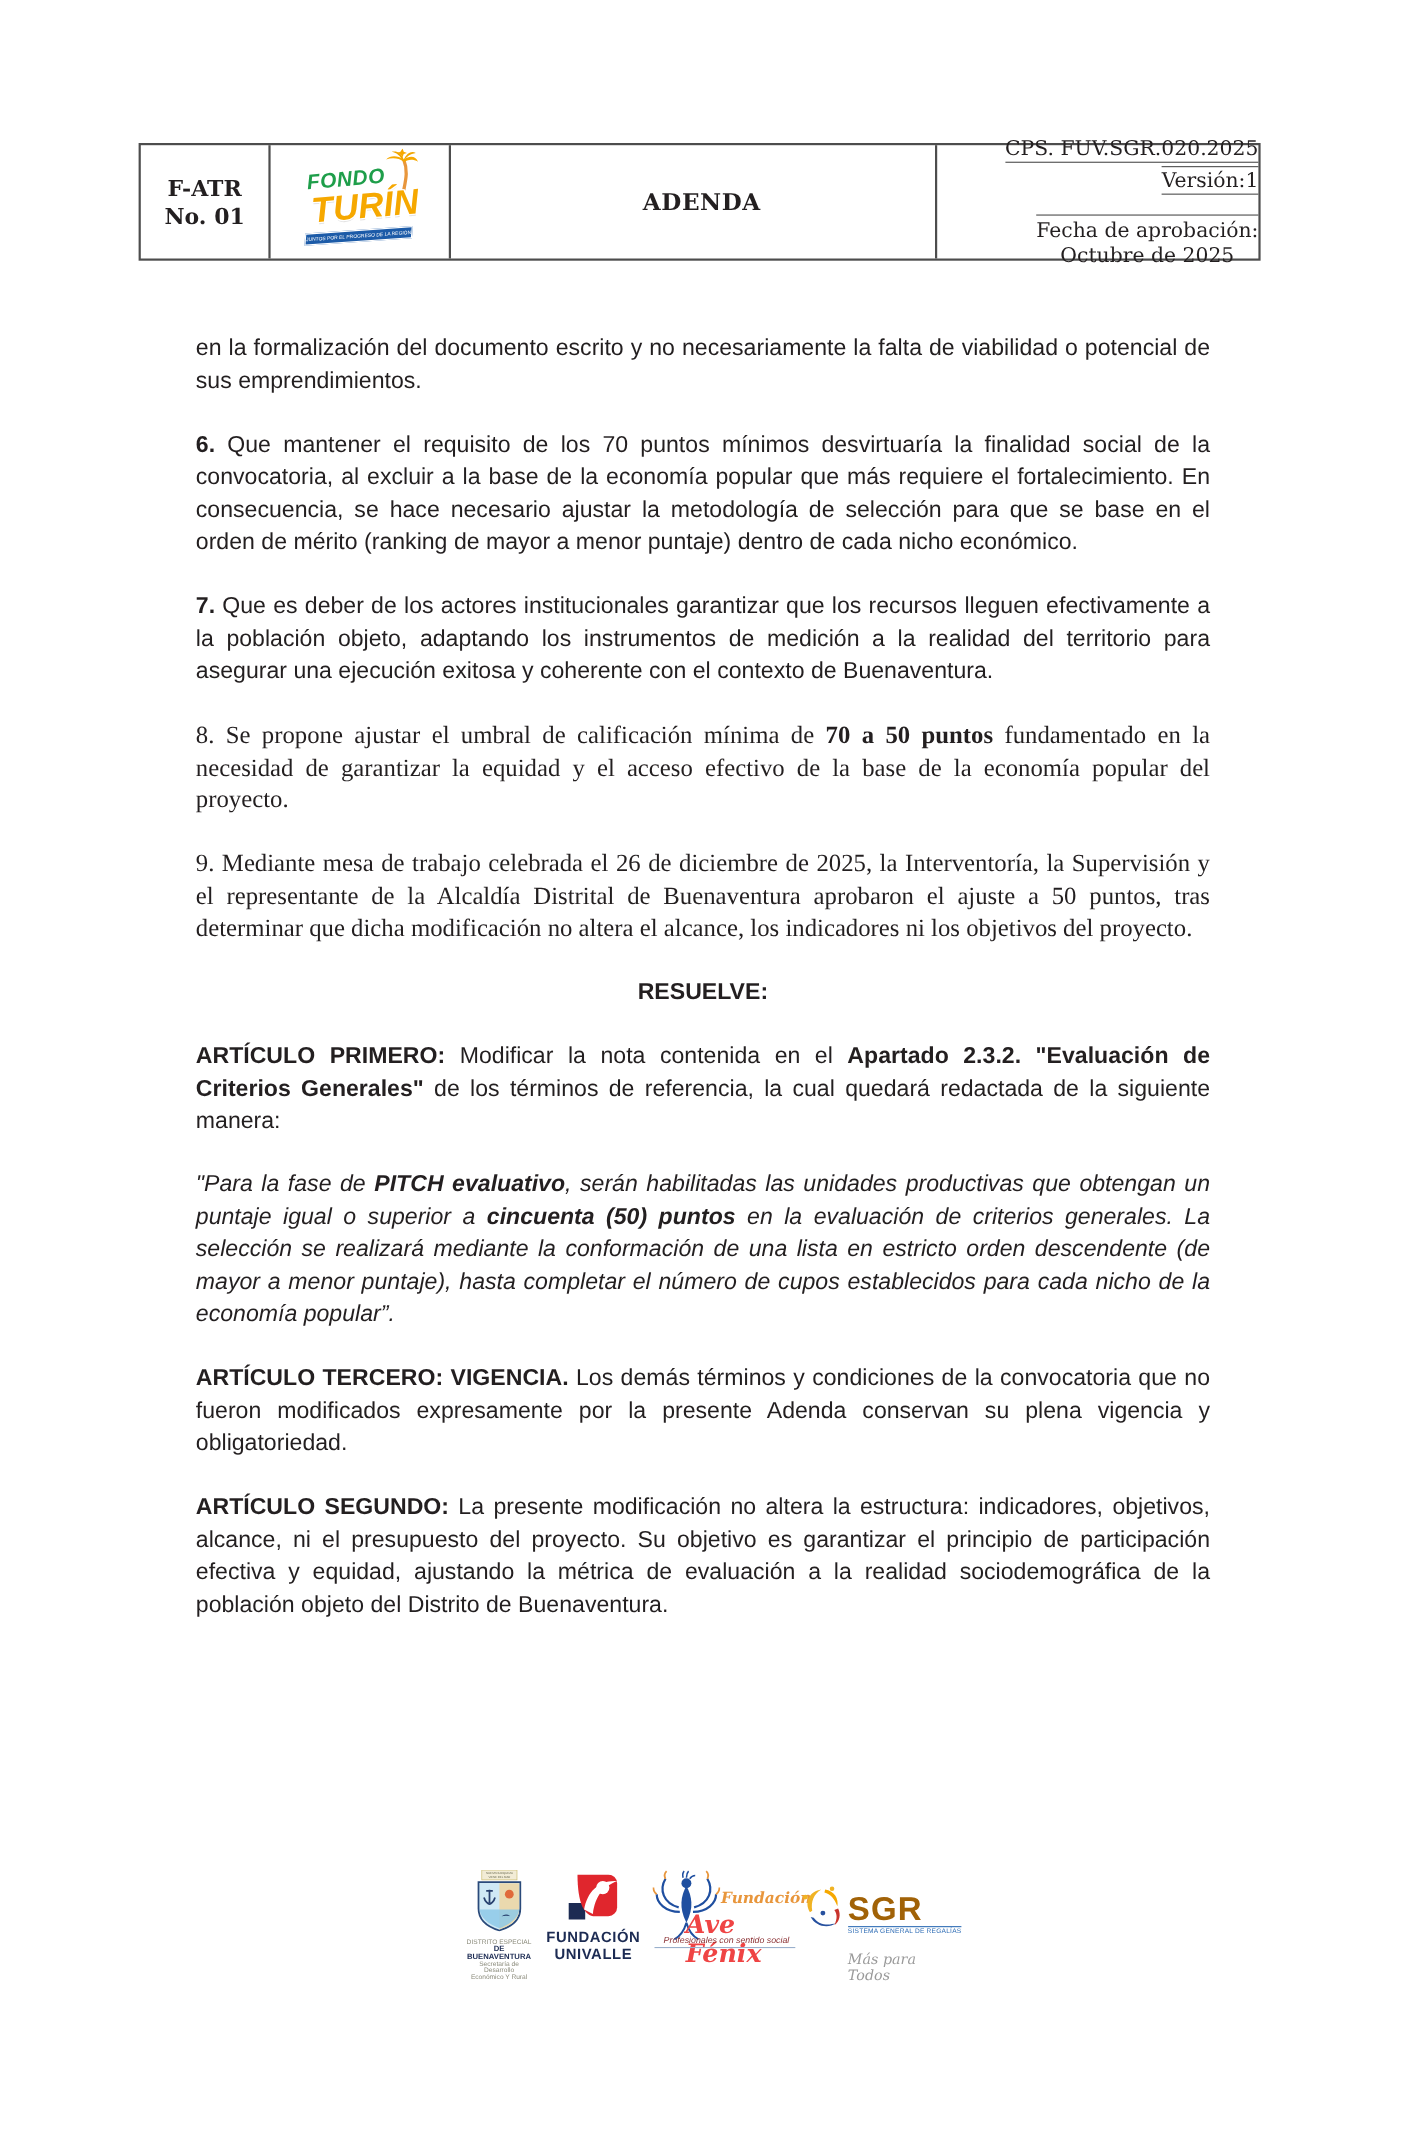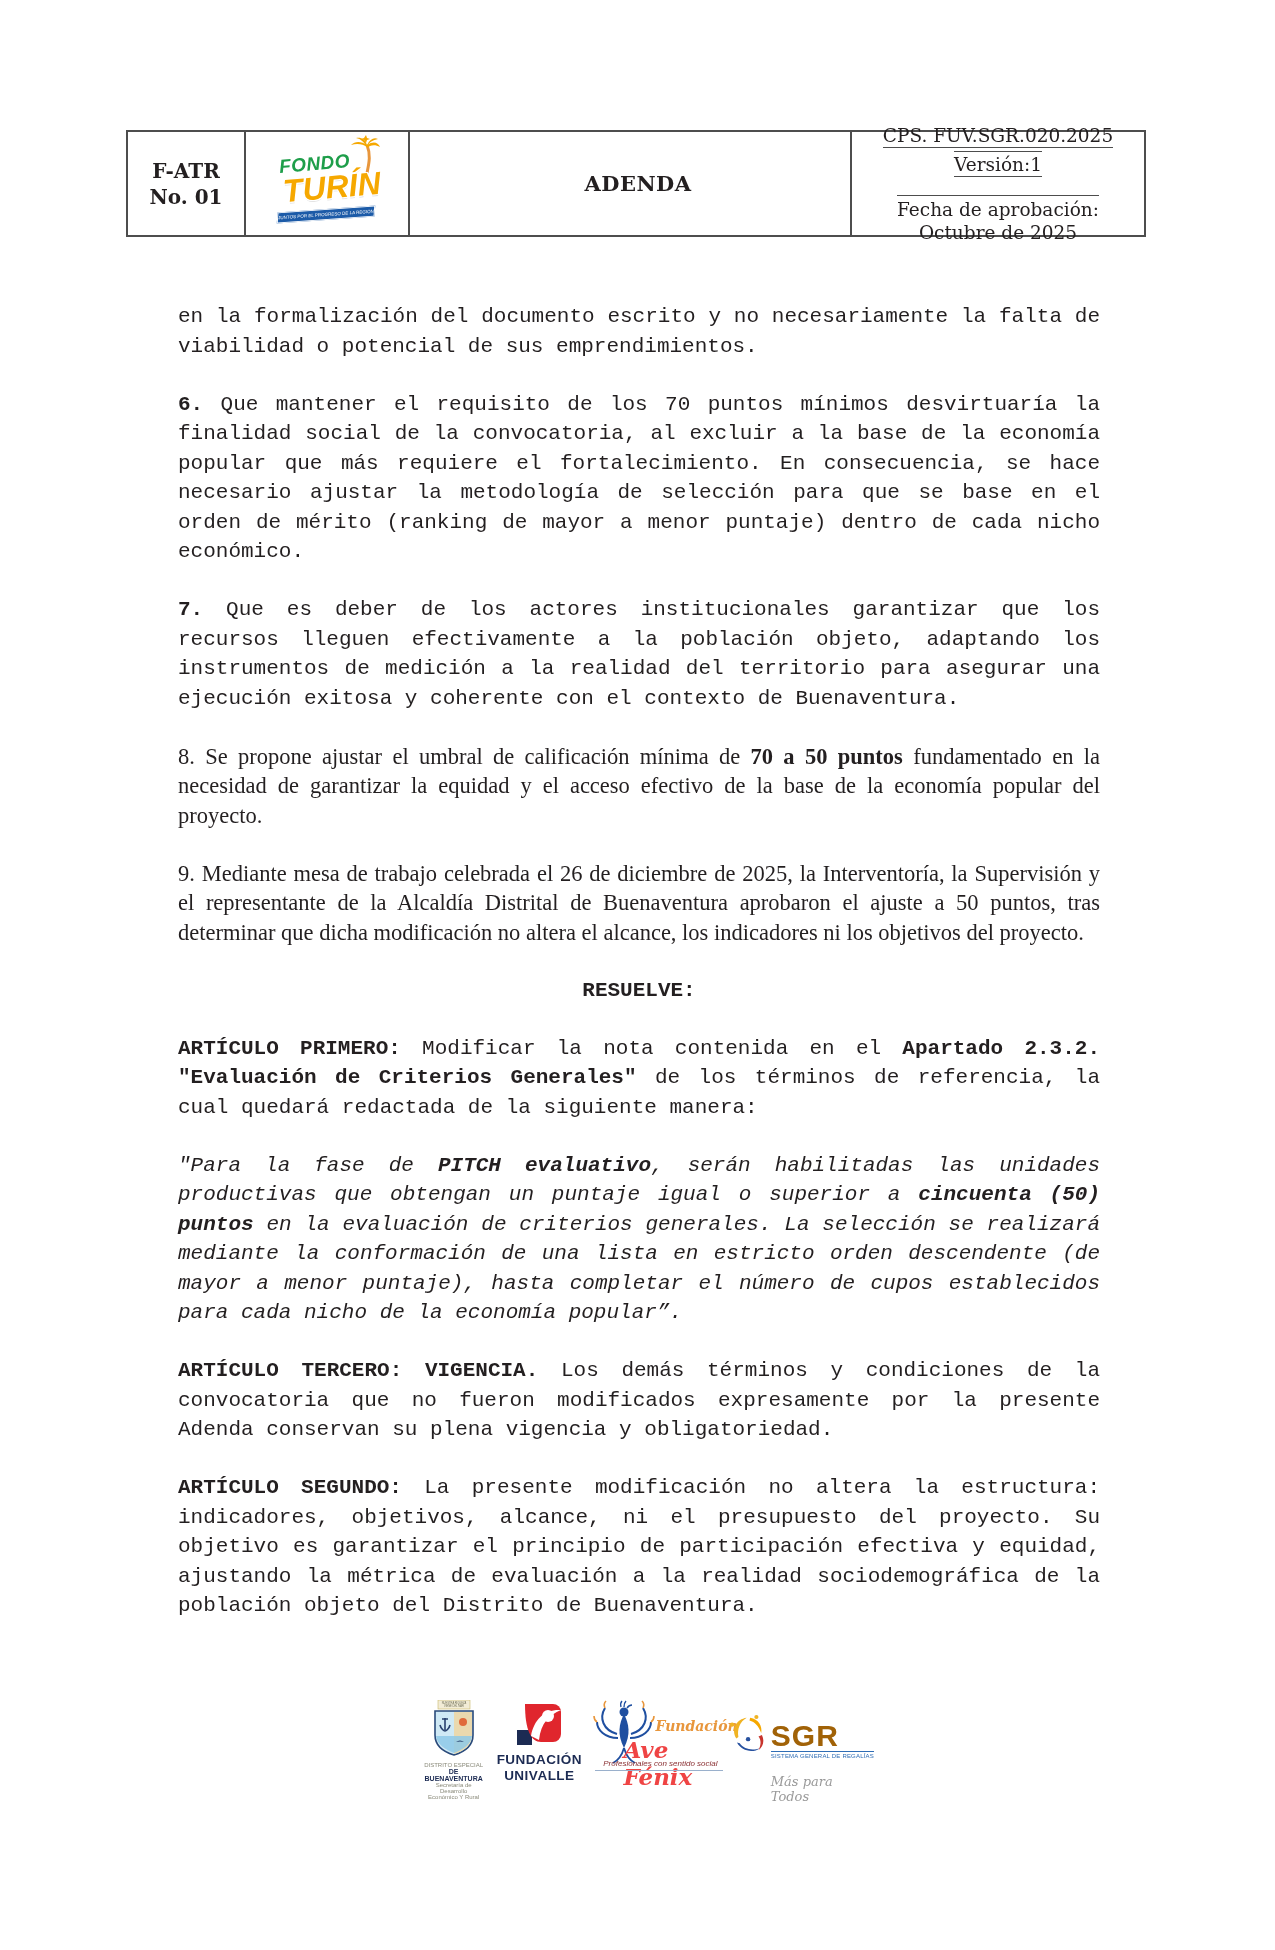--- a/index.html
+++ b/index.html
@@ -9,21 +9,21 @@
   
   .header-table { position:absolute; left:126px; top:130px; width:1020px; height:107px;
                   display:flex; border:2px solid #4d4d4d; background:#fff; }
   .ht-cell { display:flex; align-items:center; justify-content:center; }
   .cell-code { width:118px; flex-direction:column; font-family:"DejaVu Serif",serif;
                font-weight:bold; font-size:20px; line-height:26px; border-right:2px solid #4d4d4d; }
   .cell-logo { width:164px; border-right:2px solid #4d4d4d; }
   .cell-title { flex:1; border-right:2px solid #4d4d4d; font-family:"DejaVu Serif",serif;
                 font-weight:bold; font-size:21px; letter-spacing:.5px;padding-left:16px; }
   .cell-meta { width:292px; display:flex; flex-direction:column; font-family:"DejaVu Serif",serif;
-               font-size:18.5px; }
+               font-size:18.5px;align-items:flex-end; }
   .meta-row { text-align:center; padding:2px 0 1px 0; }
   .meta-row-code { height:29px; border-bottom:1.5px solid #4d4d4d; }
   .meta-row-version { height:28px; margin-top:3px; border-top:1.5px solid #4d4d4d;
                       border-bottom:1.5px solid #4d4d4d; }
   .meta-row-date { flex:1; margin-top:18px; border-top:1.5px solid #4d4d4d; line-height:23px; }
 
   
   .ft-logo { position:relative; width:112px; height:94px; }
   .ft-fondo { position:absolute; left:8px; top:16px; font-family:"Liberation Sans",sans-serif;
               font-weight:bold; font-style:italic; font-size:19px; color:#1e9e4a;
@@ -34,21 +34,21 @@
               text-shadow:-1px -1px 0 #fff,1px -1px 0 #fff,-1px 1px 0 #fff,1px 1px 0 #fff,0 2px 0 #e4e4e4; }
   .ft-banner { position:absolute; left:6px; top:72px; width:98px; height:11px; background:#1c5ba8;
                transform:rotate(-4deg) skewX(-8deg); border:1px solid #fff;
                color:#fff; font-family:"Liberation Sans",sans-serif; font-size:4.5px;
                line-height:9px; text-align:center; white-space:nowrap; overflow:hidden; }
   .ft-palm { position:absolute; right:2px; top:-2px; }
 
   
   .content { position:absolute; left:178px; top:302px; width:922px; text-align:justify; }
   .para { margin-bottom:28.5px; line-height:29.5px; }
-  .f-cambria { font-family:Liberation Mono, monospace; font-size:21px; }
+  .f-cambria { font-family:Liberation Sans, sans-serif; font-size:21px; }
   .f-times { font-family:"Liberation Serif",serif; font-size:22.5px; }
   .para-center { text-align:center; font-weight:bold; }
   .para-italic { font-style:italic; }
 
   
   .footer { position:absolute; left:422px; top:1700px; width:452px; height:108px;
             display:flex; align-items:flex-start; }
   .logo-block { position:relative; }
 
   .bv-logo { width:66px; text-align:center; }

